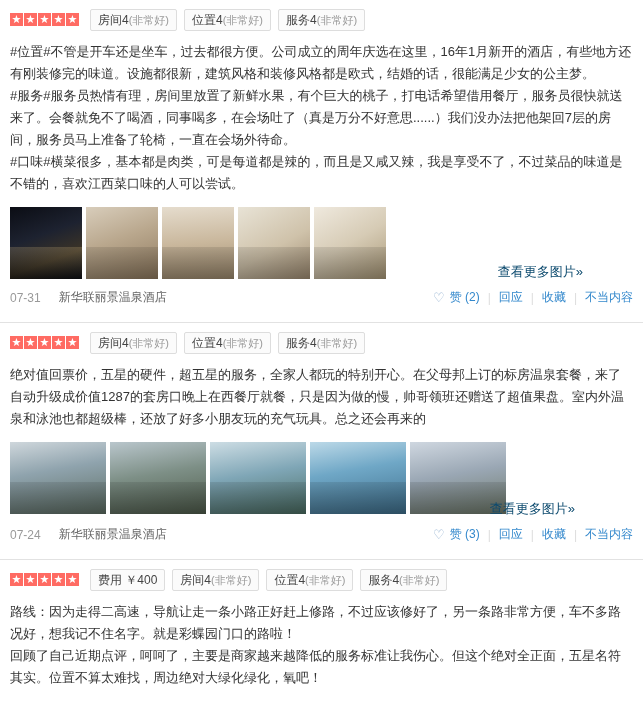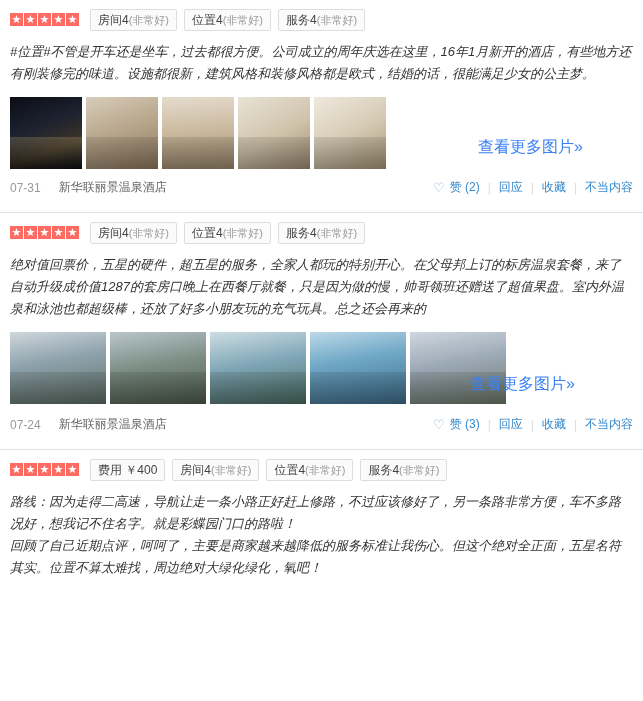--- a/index.html
+++ b/index.html
@@ -82,21 +82,20 @@
   
   .body-text {
     line-height: 22px;
     font-size: 13px;
     color: #333333;
     padding: 2px 0 0 0;
     word-break: break-all;
   }
   .body-text p {
     margin: 0 0 0 0;
-    font-style: italic;
   }
   
   .photos {
     position: relative;
     margin-top: 12px;
     height: 74px;
   }
   .photo {
     width: 72px;
     height: 72px;
@@ -111,23 +110,23 @@
   .photos.tall {
     height: 76px;
   }
   .photos.tall .photo {
     width: 96px;
     height: 72px;
   }
   .more-photos {
     position: absolute;
     right: 50px;
-    bottom: 13px;
-    font-size: 16px;
-    color: #3b82f6;
+    bottom: 0;
+    font-size: 13px;
+    color: #0c4a6e;
     text-decoration: none;
     cursor: pointer;
   }
   .photos.tall .more-photos {
     right: 58px;
   }
   
   .foot-row {
     display: flex;
     align-items: center;
@@ -196,20 +195,22 @@
       <span class="stars">
         <span class="star"></span><span class="star"></span><span class="star"></span><span class="star"></span><span class="star"></span>
       </span>
       <span class="tag"><span class="tag-price">房间4</span><span class="tag-sub">(非常好)</span></span>
       <span class="tag"><span class="tag-price">位置4</span><span class="tag-sub">(非常好)</span></span>
       <span class="tag"><span class="tag-price">服务4</span><span class="tag-sub">(非常好)</span></span>
     </div>
 
     <div class="body-text">
       <p>#位置#不管是开车还是坐车，过去都很方便。公司成立的周年庆选在这里，16年1月新开的酒店，有些地方还有刚装修完的味道。设施都很新，建筑风格和装修风格都是欧式，结婚的话，很能满足少女的公主梦。</p>
+      <p>#服务#服务员热情有理，房间里放置了新鲜水果，有个巨大的桃子，打电话希望借用餐厅，服务员很快就送来了。会餐就免不了喝酒，同事喝多，在会场吐了（真是万分不好意思......）我们没办法把他架回7层的房间，服务员马上准备了轮椅，一直在会场外待命。</p>
+      <p>#口味#横菜很多，基本都是肉类，可是每道都是辣的，而且是又咸又辣，我是享受不了，不过菜品的味道是不错的，喜欢江西菜口味的人可以尝试。</p>
     </div>
 
     <div class="photos">
       <span class="photo ph1"></span><span class="photo ph2"></span><span class="photo ph3"></span><span class="photo ph4"></span><span class="photo ph5"></span>
       <a class="more-photos">查看更多图片»</a>
     </div>
 
     <div class="foot-row">
       <span class="foot-date">07-31</span>
       <span class="foot-hotel">新华联丽景温泉酒店</span>

